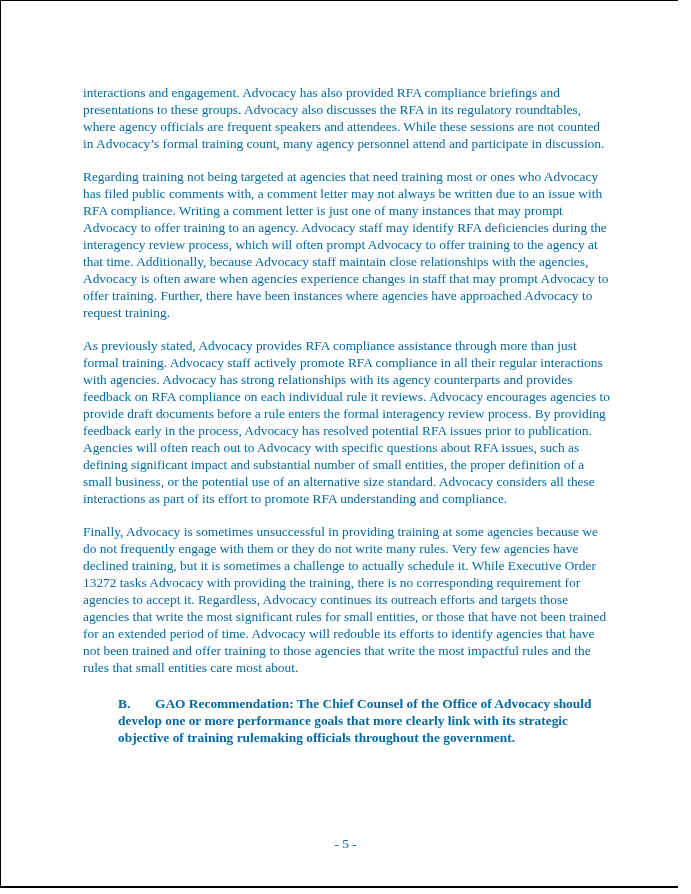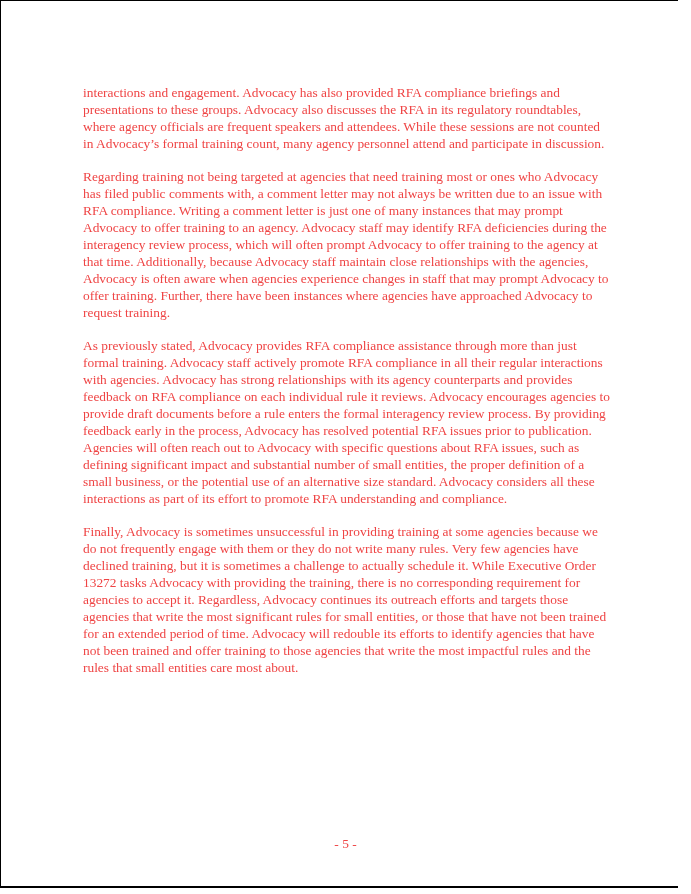--- a/index.html
+++ b/index.html
@@ -6,21 +6,21 @@
     margin: 0;
     padding: 0;
     background: #ffffff;
   }
   .page {
     position: relative;
     width: 678px;
     height: 894px;
     background: #ffffff;
     font-family: "Liberation Serif", "DejaVu Serif", serif;
-    color: #ef4444;
+    color: #0369a1;
     overflow: hidden;
   }
   
   .scan-frame {
     position: absolute;
     left: 0;
     top: 0;
     width: 691px;
     height: 888px;
     box-sizing: border-box;
@@ -67,19 +67,20 @@
 
 <div class="page">
   <div class="scan-frame"></div>
 
   <div class="content">
     <p class="para">interactions and engagement. Advocacy has also provided RFA compliance briefings and presentations to these groups. Advocacy also discusses the RFA in its regulatory roundtables, where agency officials are frequent speakers and attendees. While these sessions are not counted in Advocacy’s formal training count, many agency personnel attend and participate in discussion.</p>
     <p class="para">Regarding training not being targeted at agencies that need training most or ones who Advocacy has filed public comments with, a comment letter may not always be written due to an issue with RFA compliance. Writing a comment letter is just one of many instances that may prompt Advocacy to offer training to an agency. Advocacy staff may identify RFA deficiencies during the interagency review process, which will often prompt Advocacy to offer training to the agency at that time. Additionally, because Advocacy staff maintain close relationships with the agencies, Advocacy is often aware when agencies experience changes in staff that may prompt Advocacy to offer training. Further, there have been instances where agencies have approached Advocacy to request training.</p>
     <p class="para">As previously stated, Advocacy provides RFA compliance assistance through more than just formal training. Advocacy staff actively promote RFA compliance in all their regular interactions with agencies. Advocacy has strong relationships with its agency counterparts and provides feedback on RFA compliance on each individual rule it reviews. Advocacy encourages agencies to provide draft documents before a rule enters the formal interagency review process. By providing feedback early in the process, Advocacy has resolved potential RFA issues prior to publication. Agencies will often reach out to Advocacy with specific questions about RFA issues, such as defining significant impact and substantial number of small entities, the proper definition of a small business, or the potential use of an alternative size standard. Advocacy considers all these interactions as part of its effort to promote RFA understanding and compliance.</p>
     <p class="para">Finally, Advocacy is sometimes unsuccessful in providing training at some agencies because we do not frequently engage with them or they do not write many rules. Very few agencies have declined training, but it is sometimes a challenge to actually schedule it. While Executive Order 13272 tasks Advocacy with providing the training, there is no corresponding requirement for agencies to accept it. Regardless, Advocacy continues its outreach efforts and targets those agencies that write the most significant rules for small entities, or those that have not been trained for an extended period of time. Advocacy will redouble its efforts to identify agencies that have not been trained and offer training to those agencies that write the most impactful rules and the rules that small entities care most about.</p>
 
+    <div class="recommendation"><span class="rec-label">B.</span><span>GAO Recommendation: The Chief Counsel of the Office of Advocacy should develop one or more performance goals that more clearly link with its strategic objective of training rulemaking officials throughout the government.</span></div>
 
   </div>
 
   <div class="footer">
     <span>- 5 -</span>
   </div>
 </div>
 
 </body></html>

